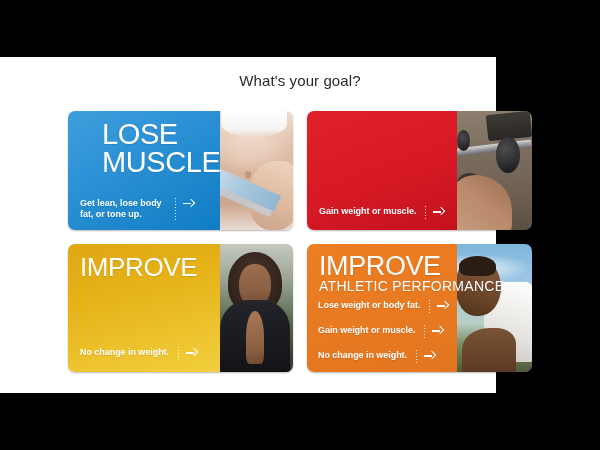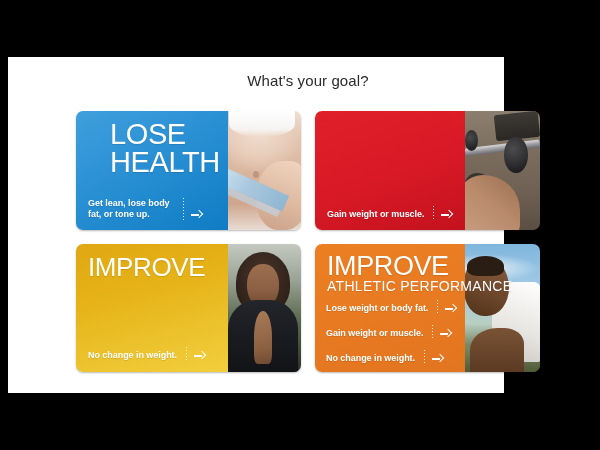--- a/index.html
+++ b/index.html
@@ -27,21 +27,21 @@
     background: #000000;
   }
   .letterbox-bottom {
     position: absolute;
     left: 0; top: 393px;
     width: 600px; height: 57px;
     background: #000000;
   }
   .stage {
     position: absolute;
-    left: 8px; top: 57px;
+    left: 0; top: 57px;
     width: 496px; height: 336px;
     background: #ffffff;
   }
   .page-title {
     position: absolute;
     left: 0; top: 15px;
     width: 600px;
     text-align: center;
     font-size: 15px;
     color: #2b2b2b;
@@ -141,21 +141,21 @@
     left: 12px;
     right: 10px;
   }
   .c-lose .options   { bottom: 10px; }
   .c-build .options  { bottom: 10px; }
   .c-health .options { bottom: 11px; }
   .c-athletic .options { bottom: 8px; left: 11px; margin-top: 48px; }
 
   .option {
     display: flex;
-    align-items: flex-end;
+    align-items: flex-start;
     color: #ffffff;
     font-size: 9px;
     font-weight: bold;
     font-family: "Liberation Sans", sans-serif;
     letter-spacing: -0.05px;
   }
   .c-athletic .option { margin-bottom: 11px; }
   .c-athletic .option:last-child { margin-bottom: 0; }
 
   .option-text {
@@ -390,21 +390,21 @@
         <div class="photo">
           <div class="ph ph-torso">
             <div class="torso-hand"></div>
             <div class="torso-navel"></div>
           </div>
         </div>
         <div class="panel"></div>
         <div class="content">
           <div class="headline">
             <span class="l1">LOSE</span>
-            <span class="l2">HEALTH</span>
+            <span class="l2">MUSCLE</span>
           </div>
           <div class="options">
             <div class="option">
               <span class="option-text">Get lean, lose body fat, or tone up.</span>
               <span class="divider"></span>
               <span class="arrow-icon"></span>
             </div>
           </div>
         </div>
       </div>

